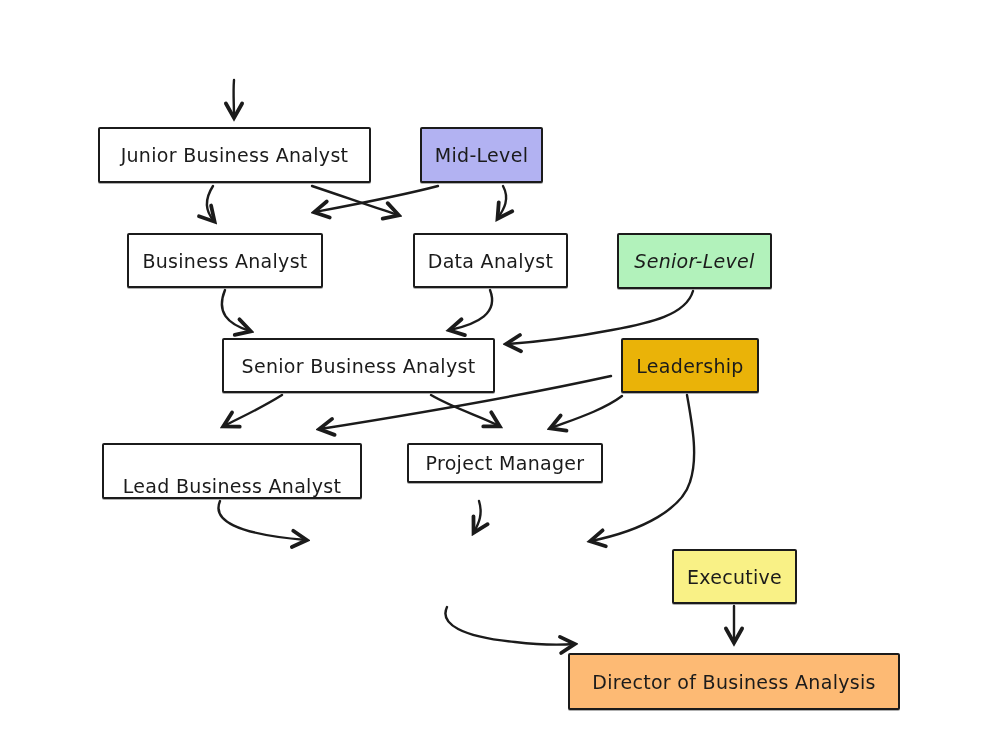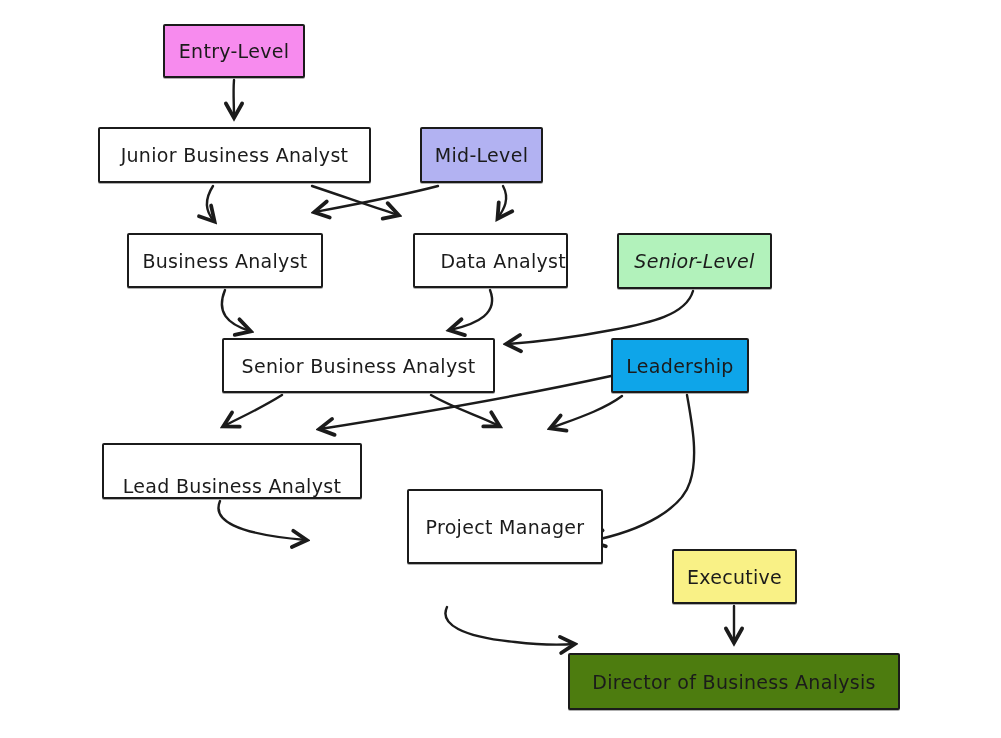--- a/index.html
+++ b/index.html
@@ -30,26 +30,26 @@
     letter-spacing: 0.3px;
     background: #ffffff;
     white-space: nowrap;
     box-shadow: 0 1px 0 rgba(27,27,27,0.35);
   }
   
   .n-entry      { left: 163px; top: 24px;  width: 142px; height: 54px; }
   .n-junior     { left: 98px;  top: 127px; width: 273px; height: 56px; }
   .n-mid        { left: 420px; top: 127px; width: 123px; height: 56px; }
   .n-ba         { left: 127px; top: 233px; width: 196px; height: 55px; }
-  .n-da         { left: 413px; top: 233px; width: 155px; height: 55px; justify-content: flex-end; }
+  .n-da         { left: 413px; top: 233px; width: 155px; height: 55px; }
   .n-seniorlvl  { left: 617px; top: 233px; width: 155px; height: 56px; }
   .n-sba        { left: 222px; top: 338px; width: 273px; height: 55px; }
   .n-leadership { left: 611px; top: 338px; width: 138px; height: 55px; }
   .n-lba        { left: 102px; top: 443px; width: 260px; height: 56px; align-items: flex-end; }
-  .n-pm         { left: 407px; top: 443px; width: 196px; height: 75px; margin-top: 46px; }
+  .n-pm         { left: 407px; top: 443px; width: 196px; height: 40px; }
   .n-bam        { left: 303px; top: 548px; width: 285px; height: 57px; }
   .n-exec       { left: 672px; top: 549px; width: 125px; height: 55px; }
   .n-director   { left: 568px; top: 653px; width: 332px; height: 57px; }
   .edge {
     fill: none;
     stroke: #1b1b1b;
     stroke-width: 2.4;
     stroke-linecap: round;
   }
 </style>
@@ -76,23 +76,20 @@
     <path class="edge" d="M611,376 C520,396 402,416 320,429" marker-end="url(#arrow)"></path>
     <path class="edge" d="M431,395 C455,409 483,417 499,426" marker-end="url(#arrow)"></path>
     <path class="edge" d="M622,396 C602,411 569,421 551,428" marker-end="url(#arrow)"></path>
     <path class="edge" d="M687,395 C693,428 698,458 690,482 C682,508 645,530 591,541" marker-end="url(#arrow)"></path>
     <path class="edge" d="M220,501 C212,520 235,534 306,540" marker-end="url(#arrow)"></path>
     <path class="edge" d="M479,501 C483,514 479,523 474,532" marker-end="url(#arrow)"></path>
     <path class="edge" d="M447,607 C439,624 462,637 515,642 C541,645 560,645 574,644" marker-end="url(#arrow)"></path>
     <path class="edge" d="M734,606 C734,618 734,630 734,642" marker-end="url(#arrow)"></path>
   </svg>
 
-  <div class="node n-entry" style="background-color: rgb(247, 139, 238);">
-    <span>Entry-Level</span>
-  </div>
 
   <div class="node n-mid" style="background-color: rgb(178, 178, 242);">
     <span>Mid-Level</span>
   </div>
 
   <div class="node n-junior" style="background-color: rgb(255, 255, 255);">
     <span>Junior Business Analyst</span>
   </div>
 
   <div class="node n-ba" style="background-color: rgb(255, 255, 255);">
@@ -104,34 +101,34 @@
   </div>
 
   <div class="node n-seniorlvl" style="background-color: rgb(178, 242, 187); font-style: italic;">
     <span>Senior-Level</span>
   </div>
 
   <div class="node n-sba" style="background-color: rgb(255, 255, 255);">
     <span>Senior Business Analyst</span>
   </div>
 
-  <div class="node n-leadership" style="background-color: #0ea5e9;">
+  <div class="node n-leadership" style="background-color: #eab308; margin-left: 10px;">
     <span>Leadership</span>
   </div>
 
   <div class="node n-lba" style="background-color: rgb(255, 255, 255);">
     <span>Lead Business Analyst</span>
   </div>
 
   <div class="node n-pm" style="background-color: rgb(255, 255, 255);">
     <span>Project Manager</span>
   </div>
 
 
   <div class="node n-exec" style="background-color: rgb(249, 241, 134);">
     <span>Executive</span>
   </div>
 
-  <div class="node n-director" style="background-color: #4d7c0f;">
+  <div class="node n-director" style="background-color: #fdba74;">
     <span>Director of Business Analysis</span>
   </div>
 
 </div>
 
 </body></html>

